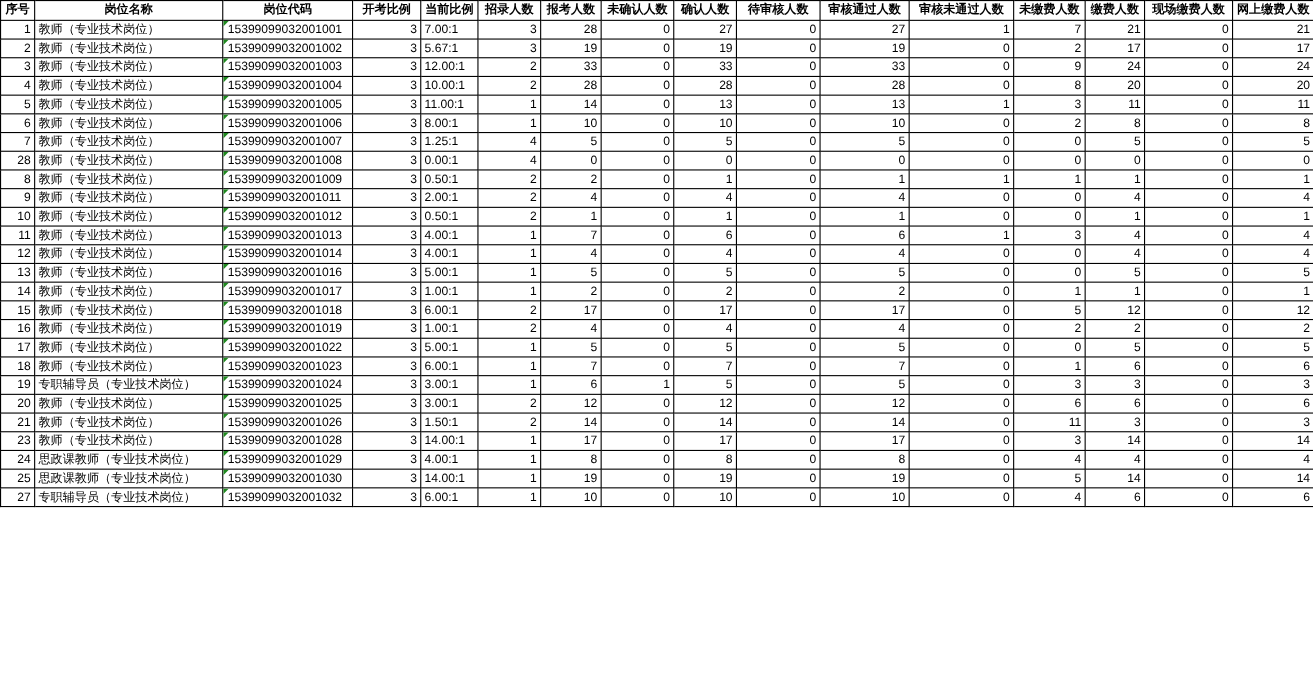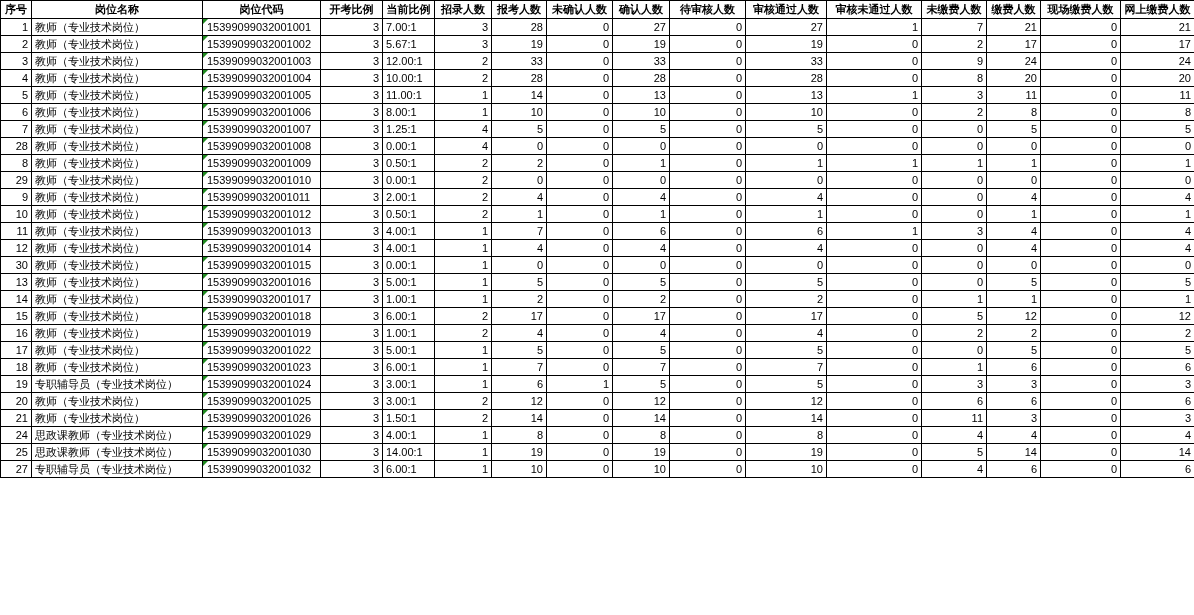--- a/index.html
+++ b/index.html
@@ -227,38 +227,20 @@
         <td class="ar" data-name="cell">1</td>
         <td class="ar" data-name="cell">0</td>
         <td class="ar" data-name="cell">1</td>
         <td class="ar" data-name="cell">1</td>
         <td class="ar" data-name="cell">1</td>
         <td class="ar" data-name="cell">1</td>
         <td class="ar" data-name="cell">0</td>
         <td class="ar" data-name="cell">1</td>
       </tr>
       <tr data-name="table-row">
-        <td class="ar" data-name="cell">29</td>
-        <td class="al" data-name="cell">教师（专业技术岗位）</td>
-        <td class="al code" data-name="cell"><span class="flag" data-name="green-triangle-icon"></span>15399099032001010</td>
-        <td class="ar" data-name="cell">3</td>
-        <td class="al" data-name="cell">0.00:1</td>
-        <td class="ar" data-name="cell">2</td>
-        <td class="ar" data-name="cell">0</td>
-        <td class="ar" data-name="cell">0</td>
-        <td class="ar" data-name="cell">0</td>
-        <td class="ar" data-name="cell">0</td>
-        <td class="ar" data-name="cell">0</td>
-        <td class="ar" data-name="cell">0</td>
-        <td class="ar" data-name="cell">0</td>
-        <td class="ar" data-name="cell">0</td>
-        <td class="ar" data-name="cell">0</td>
-        <td class="ar" data-name="cell">0</td>
-      </tr>
-      <tr data-name="table-row">
         <td class="ar" data-name="cell">9</td>
         <td class="al" data-name="cell">教师（专业技术岗位）</td>
         <td class="al code" data-name="cell"><span class="flag" data-name="green-triangle-icon"></span>15399099032001011</td>
         <td class="ar" data-name="cell">3</td>
         <td class="al" data-name="cell">2.00:1</td>
         <td class="ar" data-name="cell">2</td>
         <td class="ar" data-name="cell">4</td>
         <td class="ar" data-name="cell">0</td>
         <td class="ar" data-name="cell">4</td>
         <td class="ar" data-name="cell">0</td>
@@ -315,38 +297,20 @@
         <td class="ar" data-name="cell">4</td>
         <td class="ar" data-name="cell">0</td>
         <td class="ar" data-name="cell">4</td>
         <td class="ar" data-name="cell">0</td>
         <td class="ar" data-name="cell">4</td>
         <td class="ar" data-name="cell">0</td>
         <td class="ar" data-name="cell">0</td>
         <td class="ar" data-name="cell">4</td>
         <td class="ar" data-name="cell">0</td>
         <td class="ar" data-name="cell">4</td>
-      </tr>
-      <tr data-name="table-row">
-        <td class="ar" data-name="cell">30</td>
-        <td class="al" data-name="cell">教师（专业技术岗位）</td>
-        <td class="al code" data-name="cell"><span class="flag" data-name="green-triangle-icon"></span>15399099032001015</td>
-        <td class="ar" data-name="cell">3</td>
-        <td class="al" data-name="cell">0.00:1</td>
-        <td class="ar" data-name="cell">1</td>
-        <td class="ar" data-name="cell">0</td>
-        <td class="ar" data-name="cell">0</td>
-        <td class="ar" data-name="cell">0</td>
-        <td class="ar" data-name="cell">0</td>
-        <td class="ar" data-name="cell">0</td>
-        <td class="ar" data-name="cell">0</td>
-        <td class="ar" data-name="cell">0</td>
-        <td class="ar" data-name="cell">0</td>
-        <td class="ar" data-name="cell">0</td>
-        <td class="ar" data-name="cell">0</td>
       </tr>
       <tr data-name="table-row">
         <td class="ar" data-name="cell">13</td>
         <td class="al" data-name="cell">教师（专业技术岗位）</td>
         <td class="al code" data-name="cell"><span class="flag" data-name="green-triangle-icon"></span>15399099032001016</td>
         <td class="ar" data-name="cell">3</td>
         <td class="al" data-name="cell">5.00:1</td>
         <td class="ar" data-name="cell">1</td>
         <td class="ar" data-name="cell">5</td>
         <td class="ar" data-name="cell">0</td>
@@ -495,20 +459,38 @@
         <td class="ar" data-name="cell">14</td>
         <td class="ar" data-name="cell">0</td>
         <td class="ar" data-name="cell">14</td>
         <td class="ar" data-name="cell">0</td>
         <td class="ar" data-name="cell">14</td>
         <td class="ar" data-name="cell">0</td>
         <td class="ar" data-name="cell">11</td>
         <td class="ar" data-name="cell">3</td>
         <td class="ar" data-name="cell">0</td>
         <td class="ar" data-name="cell">3</td>
+      </tr>
+      <tr data-name="table-row">
+        <td class="ar" data-name="cell">23</td>
+        <td class="al" data-name="cell">教师（专业技术岗位）</td>
+        <td class="al code" data-name="cell"><span class="flag" data-name="green-triangle-icon"></span>15399099032001028</td>
+        <td class="ar" data-name="cell">3</td>
+        <td class="al" data-name="cell">14.00:1</td>
+        <td class="ar" data-name="cell">1</td>
+        <td class="ar" data-name="cell">17</td>
+        <td class="ar" data-name="cell">0</td>
+        <td class="ar" data-name="cell">17</td>
+        <td class="ar" data-name="cell">0</td>
+        <td class="ar" data-name="cell">17</td>
+        <td class="ar" data-name="cell">0</td>
+        <td class="ar" data-name="cell">3</td>
+        <td class="ar" data-name="cell">14</td>
+        <td class="ar" data-name="cell">0</td>
+        <td class="ar" data-name="cell">14</td>
       </tr>
       <tr data-name="table-row">
         <td class="ar" data-name="cell">24</td>
         <td class="al" data-name="cell">思政课教师（专业技术岗位）</td>
         <td class="al code" data-name="cell"><span class="flag" data-name="green-triangle-icon"></span>15399099032001029</td>
         <td class="ar" data-name="cell">3</td>
         <td class="al" data-name="cell">4.00:1</td>
         <td class="ar" data-name="cell">1</td>
         <td class="ar" data-name="cell">8</td>
         <td class="ar" data-name="cell">0</td>

